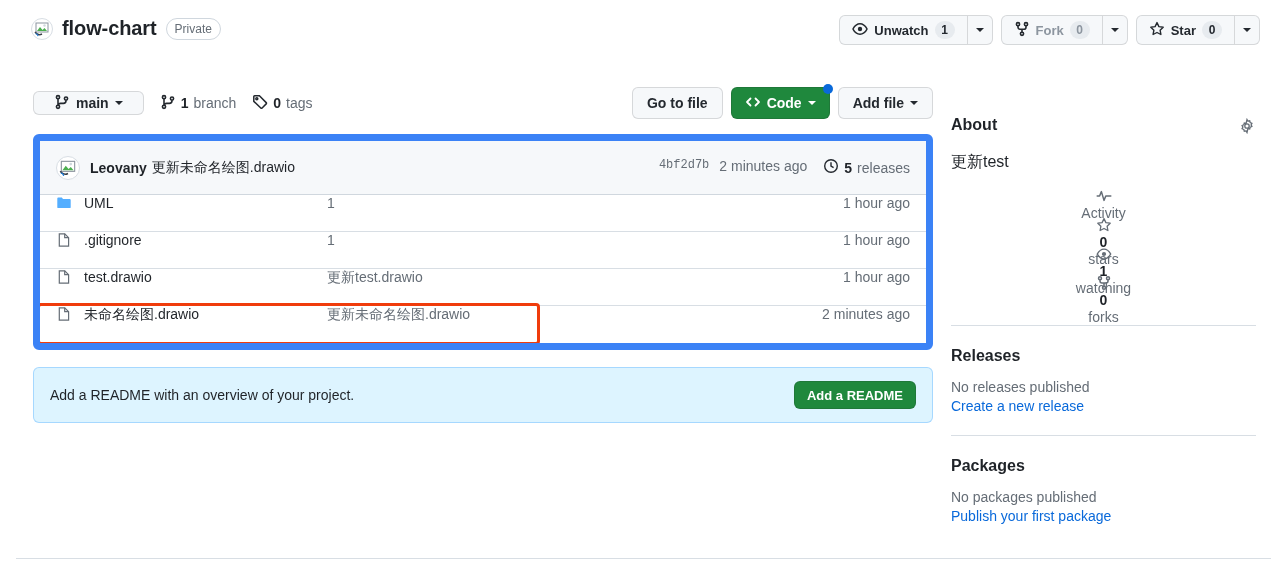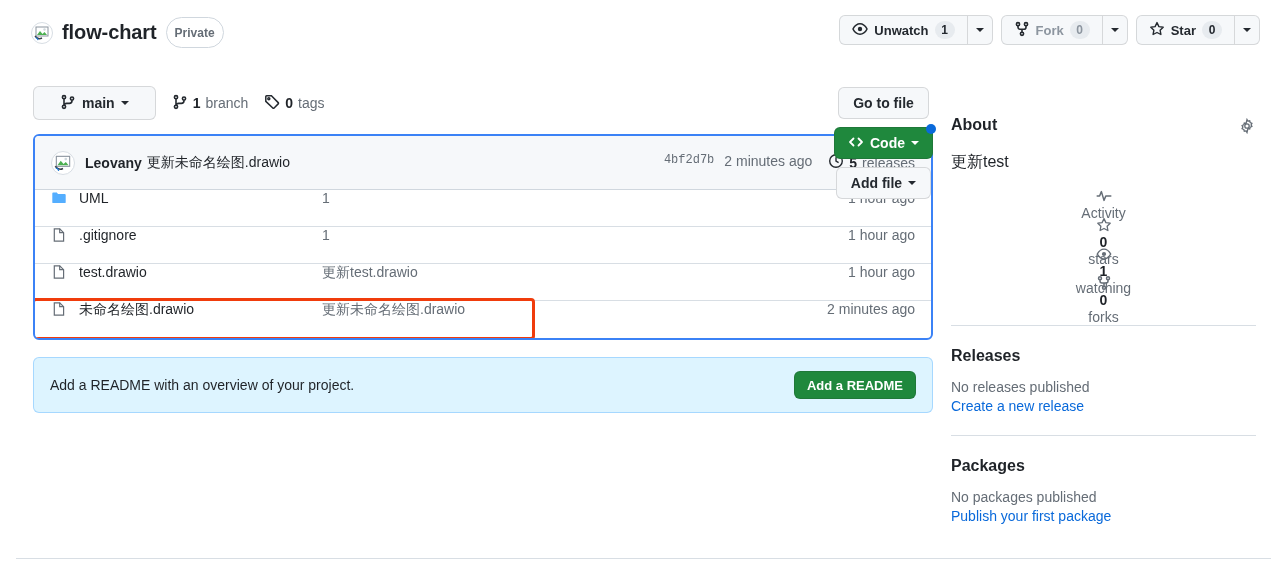--- a/index.html
+++ b/index.html
@@ -26,24 +26,24 @@
     background: #ffffff; border: 1px solid #d8dee4;
     display: flex; align-items: center; justify-content: center;
     overflow: hidden; flex: 0 0 auto;
   }
   .repo-name {
     font-size: 20px; font-weight: bold; color: #1f2328;
     letter-spacing: -0.1px;
   }
   .badge-private {
     display: inline-flex; align-items: center; justify-content: center;
-    height: 31px; padding: 0 8px;
+    height: 22px; padding: 0 8px;
     border: 1px solid #d0d7de; border-radius: 2em;
     font-size: 12px; line-height: 18px; color: #656d76;
-    font-weight: 700;
+    font-weight: 400;
   }
 
   .header-actions {
     position: absolute; right: 27px; top: 15px;
     display: flex; align-items: center; gap: 8px;
   }
   .btn-group { display: flex; align-items: stretch; }
   .btn {
     display: inline-flex; align-items: center; gap: 6px;
     height: 30px; padding: 0 12px;
@@ -82,33 +82,33 @@
   .main-col { position: absolute; left: 33px; top: 0; width: 900px; }
   .side-col { position: absolute; left: 951px; top: 8px; width: 305px; margin-top: 46px; }
 
   
   .toolbar {
     position: relative; height: 32px; margin-top: 25px;
     display: flex; align-items: center;
   }
   .branch-btn {
     display: inline-flex; align-items: center; gap: 6px;
-    height: 34px; padding: 0 26px;
+    height: 24px; padding: 0 20px;
     border: 1px solid rgba(31,35,40,0.15); border-radius: 6px;
     background: #f6f8fa; font-size: 14px; font-weight: 600;
     color: #24292f; cursor: pointer;
   }
   .meta-link {
     display: inline-flex; align-items: center; gap: 5px;
     margin-left: 16px; font-size: 14px; color: #656d76; cursor: pointer;
   }
   .meta-link strong { color: #1f2328; font-weight: 600; }
   .toolbar-right {
     position: absolute; right: 0; top: 0;
-    display: flex; align-items: center; gap: 8px; flex-direction: column;
+    display: flex; align-items: center; gap: 8px;
   }
   .btn-lg {
     display: inline-flex; align-items: center; gap: 6px;
     height: 32px; padding: 0 14px;
     border: 1px solid rgba(31,35,40,0.15); border-radius: 6px;
     background: #f6f8fa; font-size: 14px; font-weight: 600;
     color: #24292f; white-space: nowrap; cursor: pointer;
   }
   .btn-code {
     position: relative;
@@ -117,21 +117,21 @@
   }
   .code-dot {
     position: absolute; right: -4px; top: -4px;
     width: 10px; height: 10px; border-radius: 50%;
     background: #0969da;
   }
 
   
   .file-table {
     margin-top: 15px;
-    border: 2px solid #3b82f6; border-radius: 6px;
+    border: 7px solid #3b82f6; border-radius: 6px;
     overflow: hidden; background: #ffffff;
   }
   .commit-bar {
     display: flex; align-items: center;
     height: 54px; padding: 0 16px;
     background: #f6f8fa; border-bottom: 1px solid #d0d7de;
   }
   .commit-avatar {
     width: 24px; height: 24px; border-radius: 50%;
     background: #ffffff; border: 1px solid #d8dee4;

